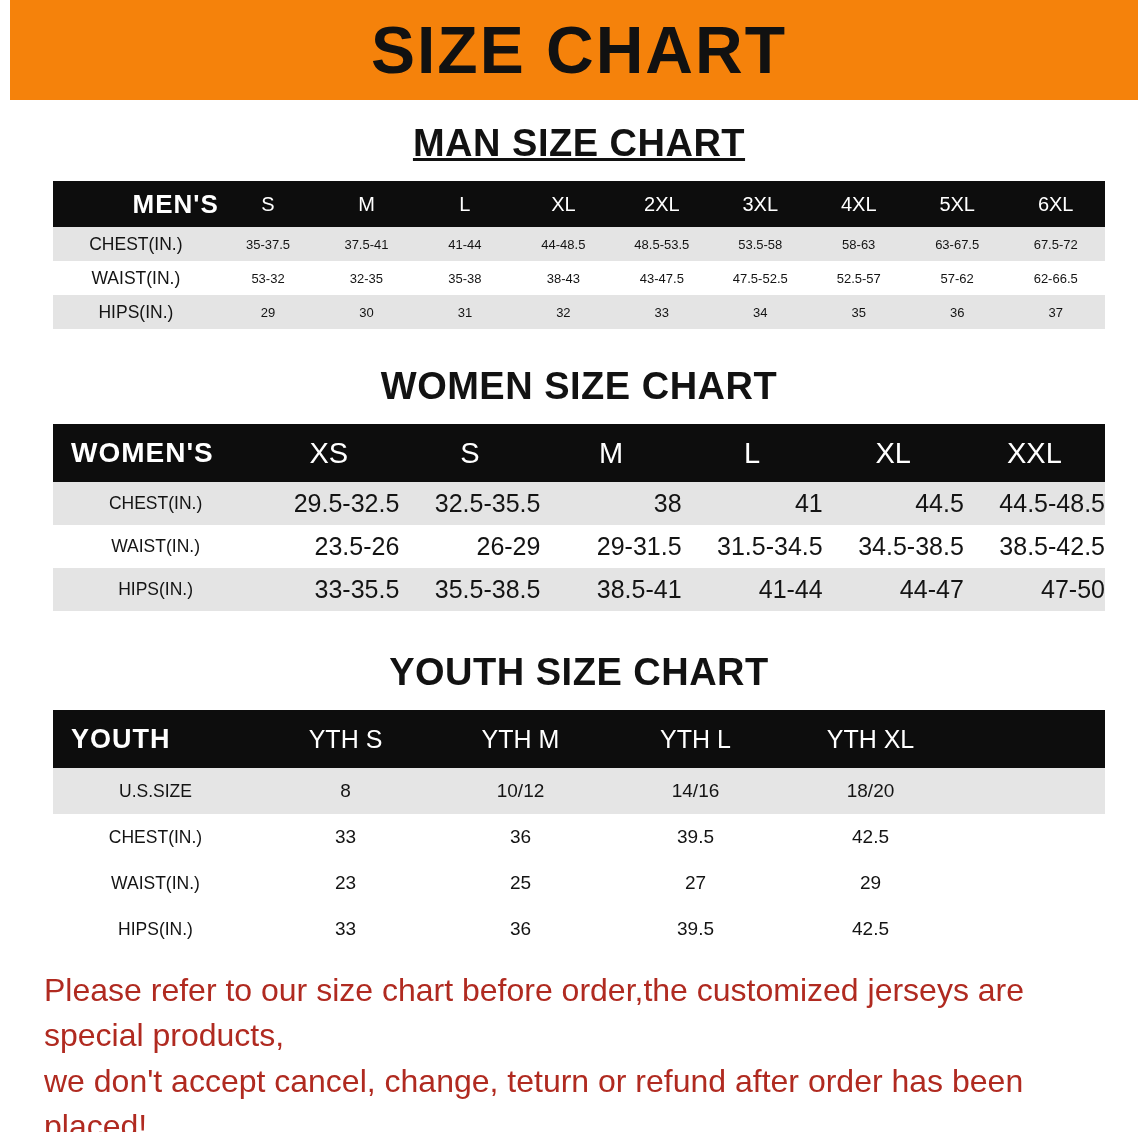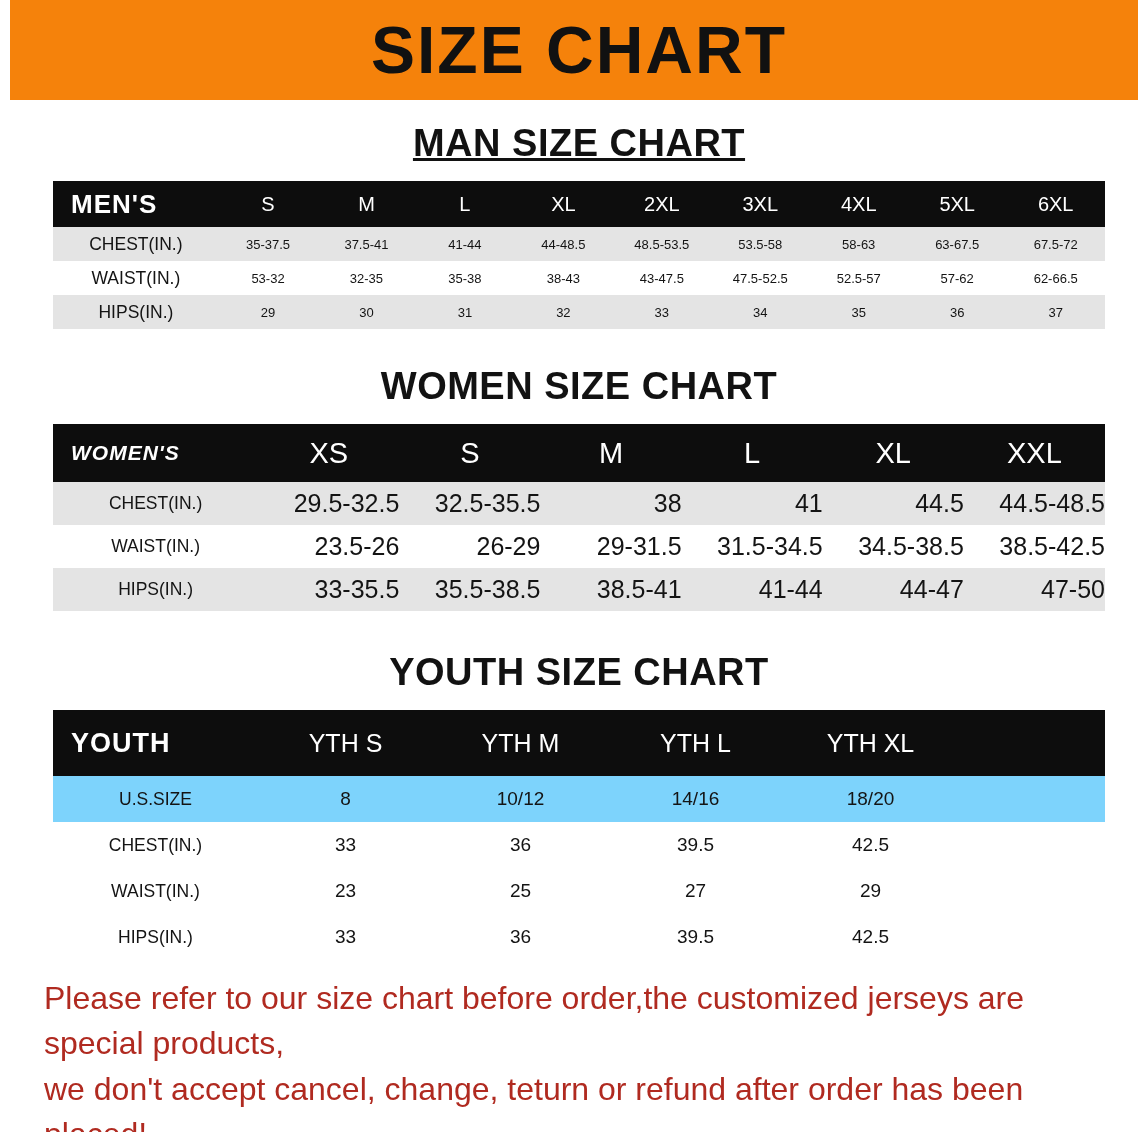--- a/index.html
+++ b/index.html
@@ -88,36 +88,36 @@
   .size-table tbody td { height: 35px; font-size: 17px; color: #141414; }
   .size-table tbody td.rowlabel {
     text-align: center;
     font-size: 17.5px;
     color: #141414;
   }
 
   
   .men-wrap  { width: 1052px; margin-top: 16px; }
   .men-wrap .hdr-row td { height: 46px; font-size: 20px; }
-  .men-wrap .hdr-row td.rowlabel { font-size: 26px; }
+  .men-wrap .hdr-row td.rowlabel { font-size: 26px; text-align: right; }
   .men-wrap tbody td { height: 34px; font-size: 13px; }
 
   
   .women-wrap { width: 1052px; margin-top: 16px; }
   .women-wrap .hdr-row td { height: 58px; font-size: 29px; }
-  .women-wrap .hdr-row td.rowlabel { font-size: 21px; font-style: italic; }
+  .women-wrap .hdr-row td.rowlabel { font-size: 28px; }
   .women-wrap tbody td { height: 43px; font-size: 25px; text-align: right; }
 
   
   .youth-wrap { width: 1052px; margin-top: 16px; }
-  .youth-wrap .hdr-row td { height: 66px; font-size: 25px; }
+  .youth-wrap .hdr-row td { height: 58px; font-size: 25px; }
   .youth-wrap .hdr-row td.rowlabel { font-size: 27px; }
   .youth-wrap tbody td { height: 46px; font-size: 19px; }
   .youth-wrap tbody tr { background: #ffffff; }
-  .youth-wrap tbody tr.row-light { background: #7dd3fc; }
+  .youth-wrap tbody tr.row-light { background: #e5e5e5; }
 
   
   .note {
     margin: 16px 34px 0 34px;
     color: #b02a20;
     font-family: "Liberation Sans", sans-serif;
     font-size: 32px;
     line-height: 1.42;
     text-align: left;
   }

